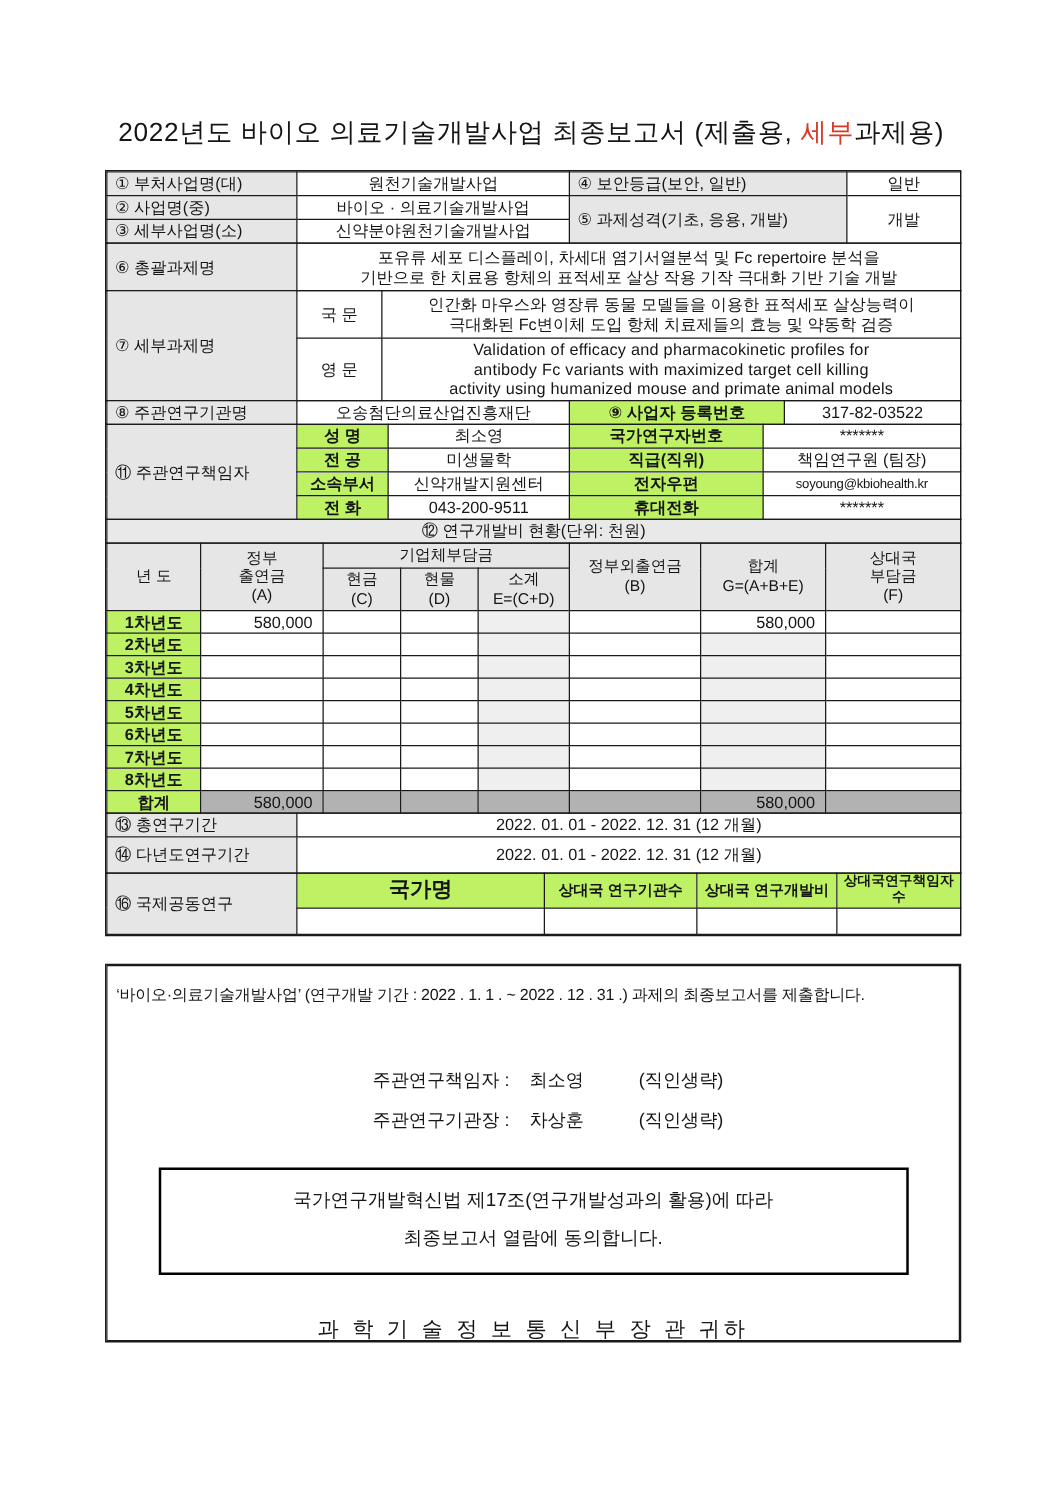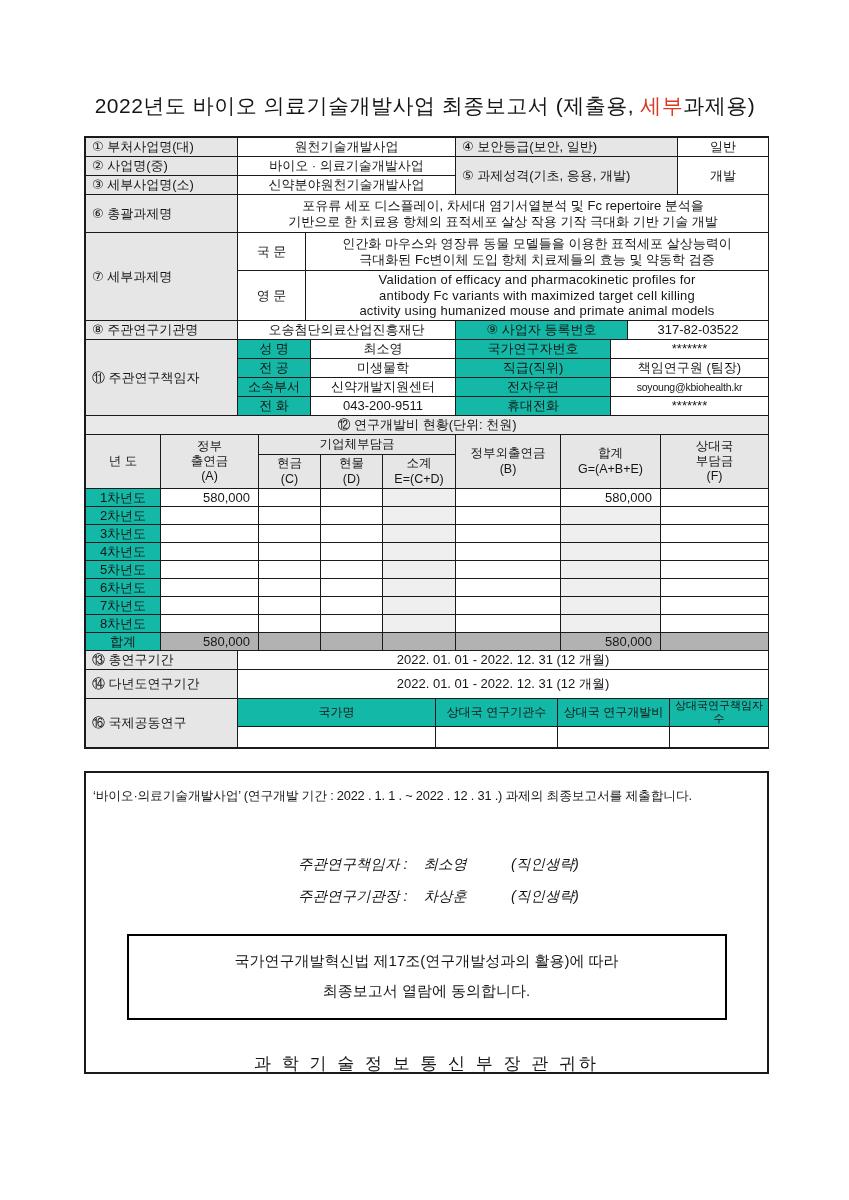--- a/index.html
+++ b/index.html
@@ -32,21 +32,21 @@
   }
   table { border-collapse: collapse; table-layout: fixed; width: 683px; }
   .form table + table { margin-top: -1px; }
   td {
     border: 1px solid #1a1a1a;
     font-size: 13px; line-height: 1.22;
     padding: 0 3px; text-align: center; vertical-align: middle;
     overflow: hidden;
   }
   td.lab  { background: #e6e6e6; text-align: left; padding-left: 6px; }
-  td.sub  { background: #14b8a6; text-align: center; }
+  td.sub  { background: #bef264; text-align: center; font-weight: bold; }
   td.pre  { white-space: pre-line; margin-left: 28px; }
   td.num  { text-align: right; padding-right: 8px; }
   td.shadeL { background: #efefef; }
   td.darkcell { background: #b2b2b2; }
   td.band { background: #e9e9e9; text-align: center; }
   td.hdr  { background: #e6e6e6; white-space: pre-line; font-size: 12.5px; }
   td.small { font-size: 11px; }
   td.email { font-size: 10.5px; letter-spacing: -0.2px; }
   td.email-sm { font-size: 9px; letter-spacing: -0.3px; padding: 0 1px; }
   td.eng { font-size: 13px; letter-spacing: 0.2px; }
@@ -54,21 +54,21 @@
   .bottom-box {
     position: absolute; left: 85px; top: 772px; width: 683px; height: 301px;
     border: 1px solid #1a1a1a;
     box-shadow: 0 0 0 1px #1a1a1a;
   }
   .submit-statement {
     margin: 15px 4px 0 7px; font-size: 12.8px; letter-spacing: -0.2px;
     white-space: nowrap;
   }
   .signs { margin: 50px 0 0 212px; }
-  .sign-line { font-size: 14.5px; margin-bottom: 13px; font-style: italic; }
+  .sign-line { font-size: 14.5px; margin-bottom: 13px; }
   .sign-line .nm { margin-left: 16px; }
   .sign-line .note { margin-left: 44px; }
   .consent-box {
     margin: 28px auto 0; width: 600px;
     border: 2px solid #000;
     text-align: center; font-size: 15px; line-height: 2.0;
     padding: 10px 0 12px;
   }
   .addressee {
     margin-top: 32px; text-align: center;
@@ -363,21 +363,21 @@
       <colgroup>
           <col style="width:152px">
           <col style="width:198px">
           <col style="width:122px">
           <col style="width:112px">
           <col style="width:99px">
         </colgroup>
       <tbody>
           <tr style="height:21px">
         <td class="lab" rowspan="2">⑯ 국제공동연구</td>
-        <td class="sub" style="font-size:12px">국가명</td>
+        <td class="sub" style="font-size:17px">국가명</td>
         <td class="sub" style="font-size:12px">상대국 연구기관수</td>
         <td class="sub" style="font-size:12px">상대국 연구개발비</td>
         <td class="sub small">상대국연구책임자수</td>
       </tr>
       <tr style="height:21px">
         <td></td>
         <td></td>
         <td></td>
         <td></td>
       </tr>

